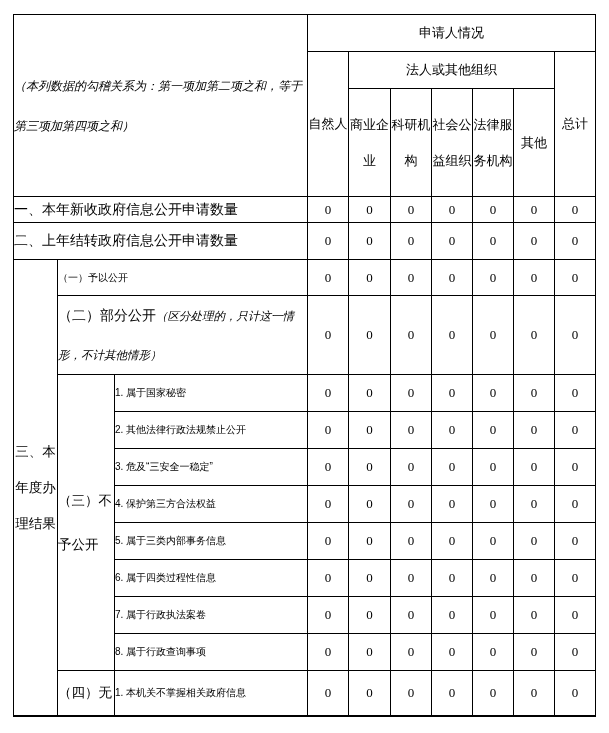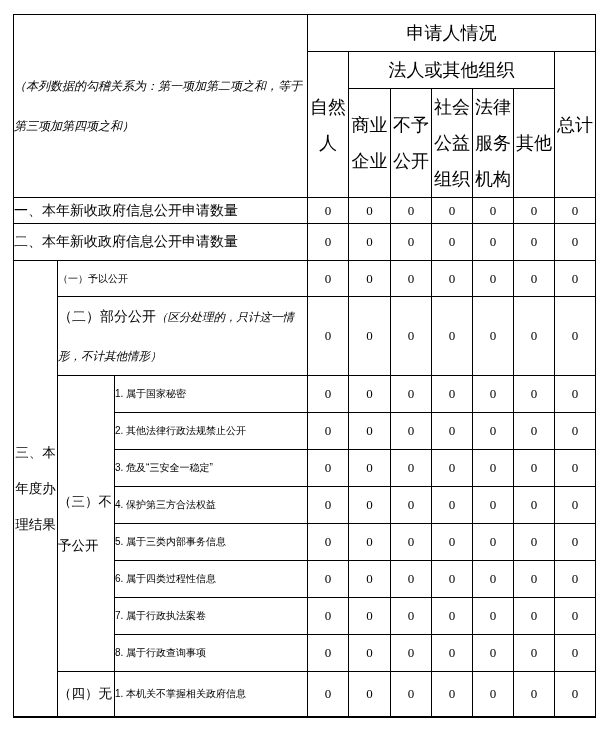--- a/index.html
+++ b/index.html
@@ -10,21 +10,21 @@
   table.report{
     position:absolute;left:13px;top:14px;width:582px;
     border-collapse:collapse;table-layout:fixed;
     border:1px solid #000;border-bottom-width:2px;
   }
   table.report td{
     border:1px solid #000;padding:0;overflow:hidden;vertical-align:middle;
   }
   
   .hdr{
-    text-align:center;font-size:18px;line-height:36px;
+    text-align:center;font-size:13px;line-height:36px;
     word-break:break-all;font-weight:normal;margin-left:8px;
   }
   
   .v{
     text-align:center;font-family:"Liberation Serif",serif;font-size:13px;
   }
   .vtop{vertical-align:top;padding-top:9px;}
   
   .lab{font-size:14px;text-align:left;padding-left:1px;}
   .lab2{font-size:10px;text-align:left;padding-left:2px;}
@@ -74,39 +74,39 @@
     </tr>
 
     <tr style="height:37px">
       <td class="hdr" rowspan="2">自然人</td>
       <td class="hdr" colspan="5">法人或其他组织</td>
       <td class="hdr" rowspan="2">总计</td>
     </tr>
 
     <tr style="height:108px">
       <td class="hdr">商业企业</td>
-      <td class="hdr">不予公开</td>
+      <td class="hdr">科研机构</td>
       <td class="hdr">社会公益组织</td>
       <td class="hdr">法律服务机构</td>
       <td class="hdr">其他</td>
     </tr>
 
     <tr style="height:26px">
       <td class="lab" colspan="3">一、本年新收政府信息公开申请数量</td>
       <td class="v">0</td>
       <td class="v">0</td>
       <td class="v">0</td>
       <td class="v">0</td>
       <td class="v">0</td>
       <td class="v">0</td>
       <td class="v">0</td>
     </tr>
 
     <tr style="height:37px">
-      <td class="lab" colspan="3">二、本年新收政府信息公开申请数量</td>
+      <td class="lab" colspan="3">二、上年结转政府信息公开申请数量</td>
       <td class="v">0</td>
       <td class="v">0</td>
       <td class="v">0</td>
       <td class="v">0</td>
       <td class="v">0</td>
       <td class="v">0</td>
       <td class="v">0</td>
     </tr>
 
     <tr style="height:36px">

